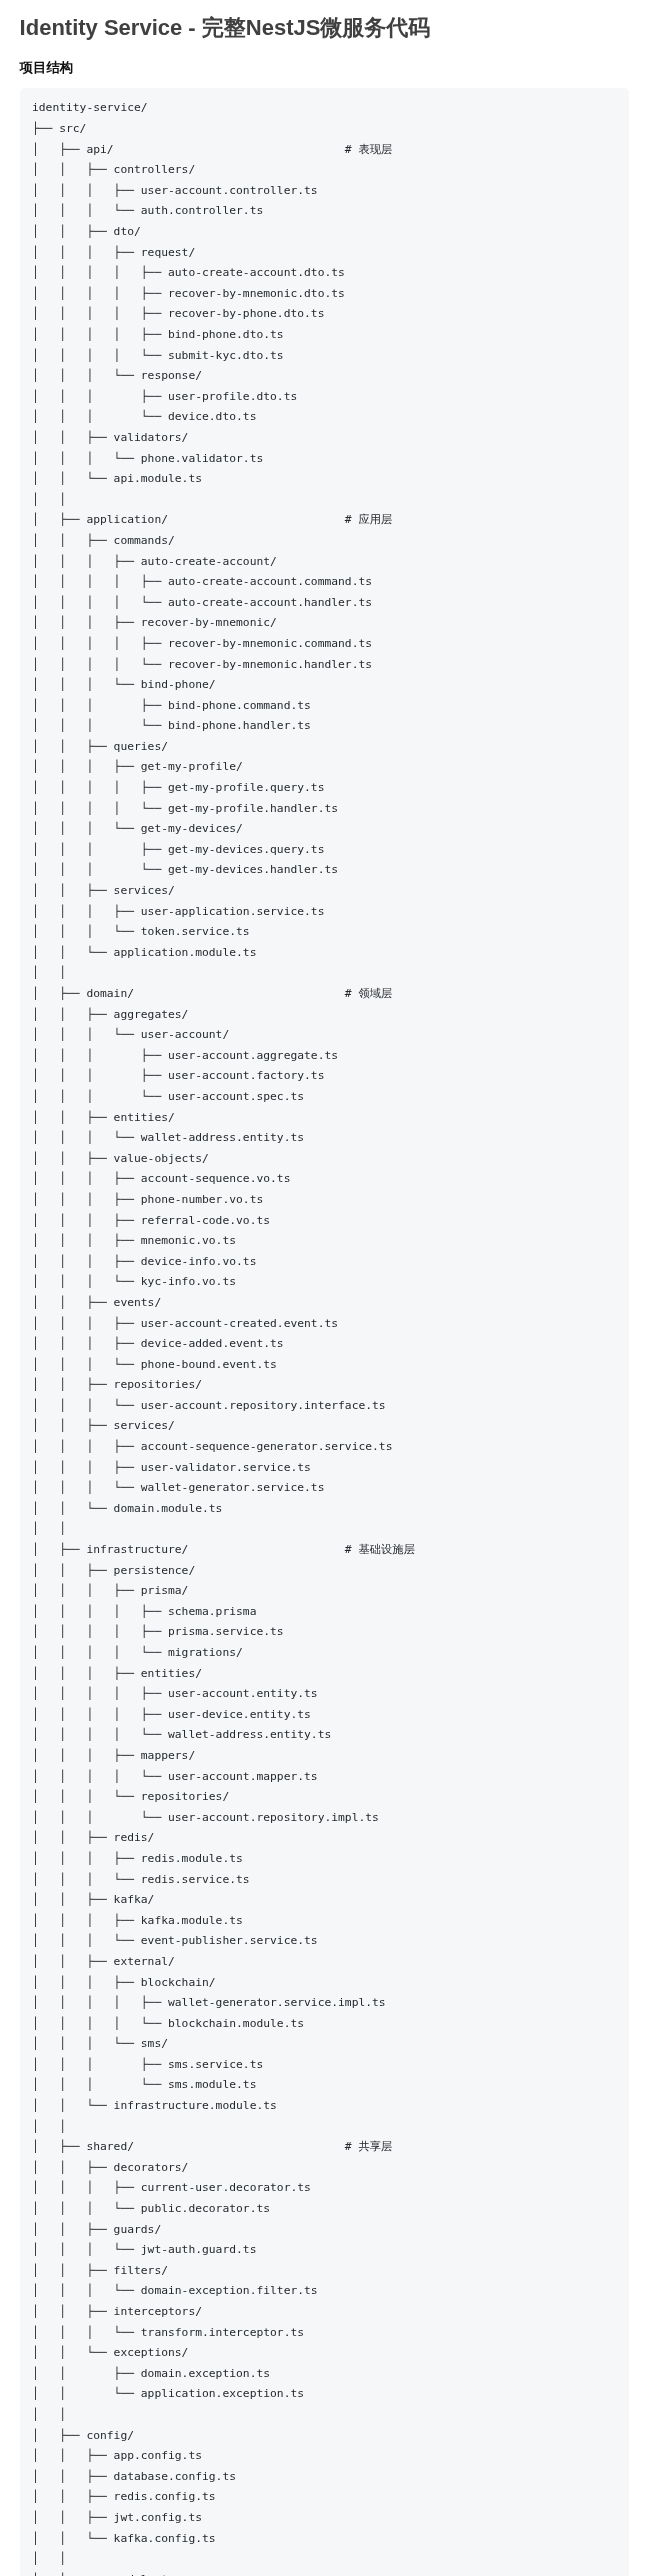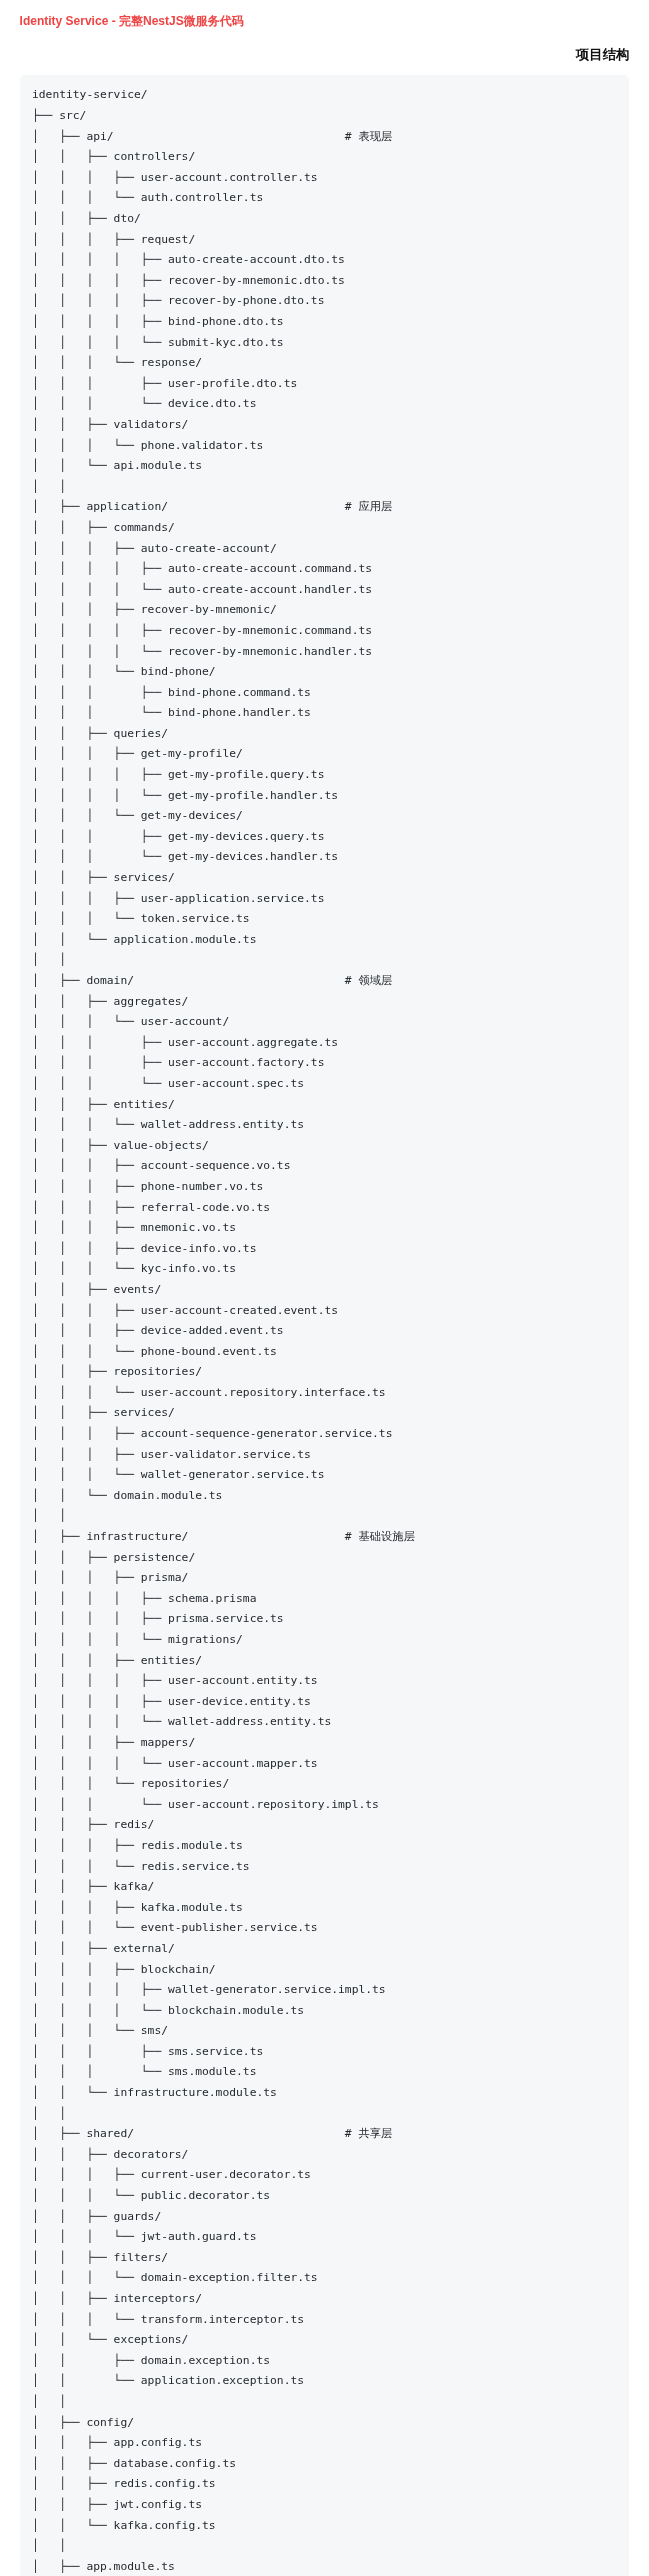--- a/index.html
+++ b/index.html
@@ -7,31 +7,30 @@
   html, body { margin: 0; padding: 0; }
   body {
     width: 649px;
     min-height: 3043px;
     background: #ffffff;
     color: #111111;
     font-family: "Liberation Sans", "DejaVu Sans", sans-serif;
     padding: 13.4px 19.6px 20.6px 19.6px;
   }
   .doc-title {
-    font-size: 12px;
+    font-size: 22px;
     font-weight: 700;
     margin: 0 0 15.5px 0;
-    color: #ef4444;
+    color: #404040;
   }
   .section-heading {
     font-size: 13.4px;
     font-weight: 700;
     margin: 0 0 11.3px 0;
     color: #111111;
-    text-align: right;
   }
   .code-block {
     background: #f6f7f9;
     border-radius: 5.2px;
     padding: 10.3px 12.4px;
     margin: 0;
     overflow-x: auto;
   }
   .code-block code {
     display: block;

